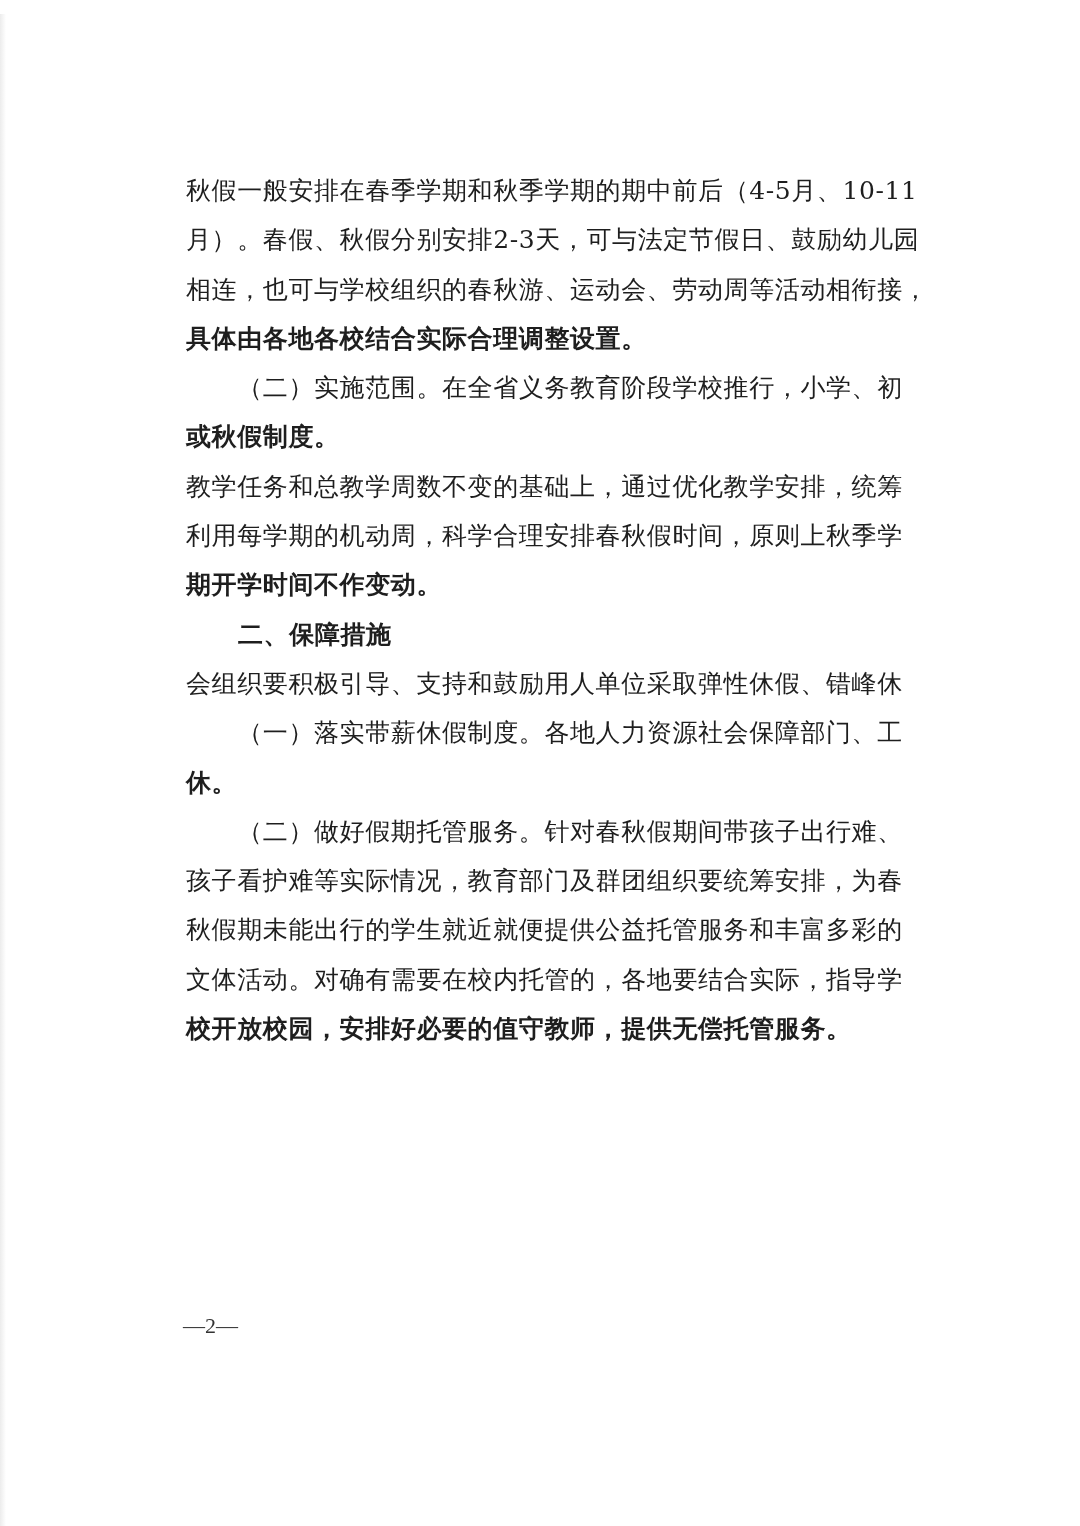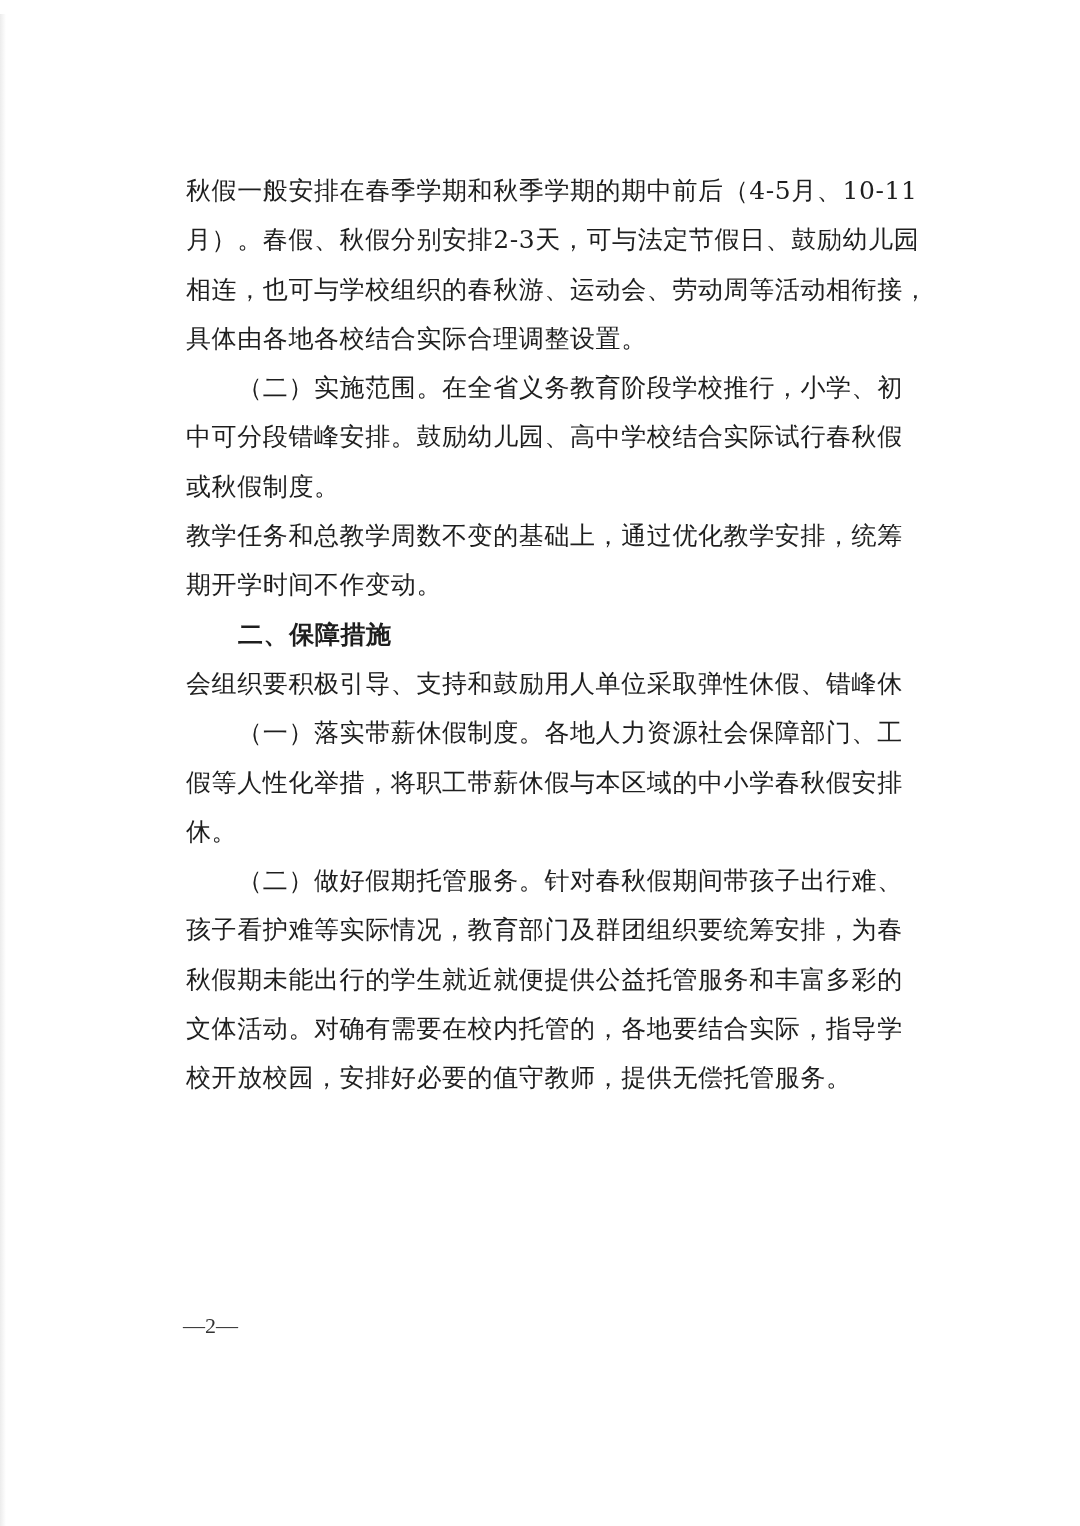--- a/index.html
+++ b/index.html
@@ -14,21 +14,21 @@
     }
     .content {
       position: absolute; left: 186px; top: 166px; width: 712px;
     }
     .line {
       height: 49.3px; line-height: 49.3px;
       font-size: 25px; white-space: nowrap;
       text-align: justify; text-align-last: justify;
       letter-spacing: 0.6px;
     }
-    .line.last { text-align-last: left; }
+    .line.last { text-align-last: left; font-weight: bold; }
     .line.heading { font-family: Liberation Sans, sans-serif; font-weight: bold; padding-left: 52px; text-align-last: left; }
     .para { margin: 0; }
     .page-number {
       position: absolute; left: 183px; top: 1313px;
       font-size: 22px; font-family: "Liberation Serif", serif; color: #333;
     }
   </style>
 </head>
 <body>
 
@@ -38,37 +38,36 @@
 
   <div class="para">
     <div class="line">秋假一般安排在春季学期和秋季学期的期中前后（4-5月、10-11</div>
     <div class="line">月）。春假、秋假分别安排2-3天，可与法定节假日、鼓励幼儿园</div>
     <div class="line">相连，也可与学校组织的春秋游、运动会、劳动周等活动相衔接，</div>
     <div class="line last">具体由各地各校结合实际合理调整设置。</div>
   </div>
 
   <div class="para">
     <div class="line">　　（二）实施范围。在全省义务教育阶段学校推行，小学、初</div>
-    <div class="line">中可分段错峰安排。鼓励幼儿园、高中学校结合实际试行春秋假</div>
     <div class="line last">或秋假制度。</div>
   </div>
 
   <div class="para">
     <div class="line">教学任务和总教学周数不变的基础上，通过优化教学安排，统筹</div>
+    <div class="line">利用每学期的机动周，科学合理安排春秋假时间，原则上秋季学</div>
     <div class="line last">期开学时间不作变动。</div>
   </div>
 
   <div class="para">
     <div class="line heading">二、保障措施</div>
   </div>
 
   <div class="para">
     <div class="line">会组织要积极引导、支持和鼓励用人单位采取弹性休假、错峰休</div>
     <div class="line">　　（一）落实带薪休假制度。各地人力资源社会保障部门、工</div>
-    <div class="line">假等人性化举措，将职工带薪休假与本区域的中小学春秋假安排</div>
     <div class="line last">休。</div>
   </div>
 
   <div class="para">
     <div class="line">　　（二）做好假期托管服务。针对春秋假期间带孩子出行难、</div>
     <div class="line">孩子看护难等实际情况，教育部门及群团组织要统筹安排，为春</div>
     <div class="line">秋假期未能出行的学生就近就便提供公益托管服务和丰富多彩的</div>
     <div class="line">文体活动。对确有需要在校内托管的，各地要结合实际，指导学</div>
     <div class="line last">校开放校园，安排好必要的值守教师，提供无偿托管服务。</div>
   </div>

